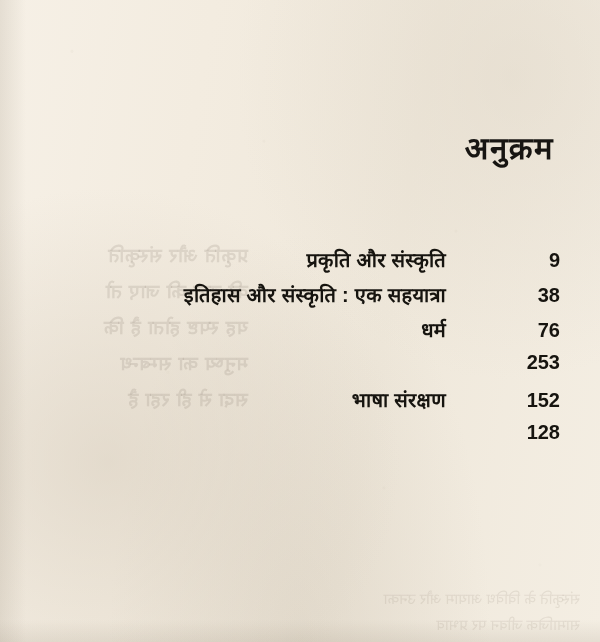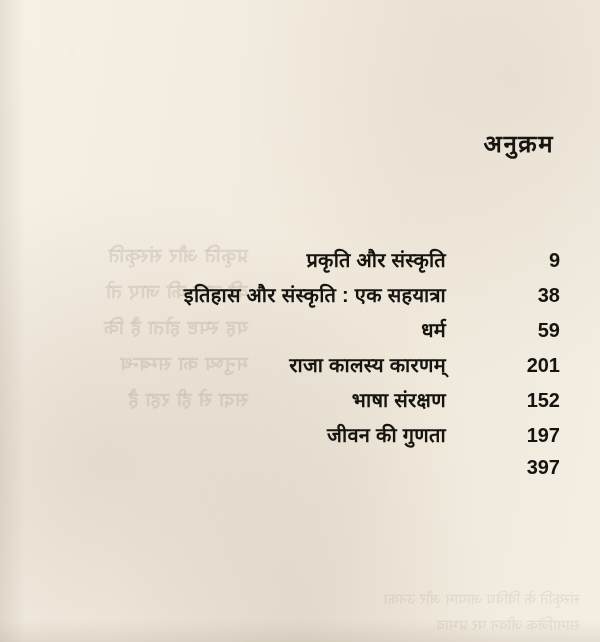--- a/index.html
+++ b/index.html
@@ -64,21 +64,21 @@
     line-height: 26px;
     transform: scaleX(-1);
     pointer-events: none;
     white-space: pre-line;
     font-family: "Liberation Sans", sans-serif;
   }
   .title {
     position: absolute;
     right: 46px;
     top: 126px;
-    font-size: 24px;
+    font-size: 31px;
     font-weight: 700;
     color: #171512;
     letter-spacing: 1.5px;
     font-family: Liberation Serif, serif;
     text-align: center;
   }
   .toc {
     position: absolute;
     left: 40px;
     right: 40px;
@@ -159,46 +159,40 @@
 
     <div class="toc-row">
       <span class="toc-label">इतिहास और संस्कृति : एक सहयात्रा</span>
       <span class="toc-gap"></span>
       <span class="toc-page">38</span>
     </div>
 
     <div class="toc-row">
       <span class="toc-label">धर्म</span>
       <span class="toc-gap"></span>
-      <span class="toc-page">59</span>
+      <span class="toc-page">76</span>
     </div>
 
 
     <div class="toc-row">
-      <span class="toc-label">राजा कालस्य कारणम्</span>
       <span class="toc-gap"></span>
-      <span class="toc-page">201</span>
+      <span class="toc-page">253</span>
     </div>
 
     <div class="toc-row">
       <span class="toc-label">भाषा संरक्षण</span>
       <span class="toc-gap"></span>
       <span class="toc-page">152</span>
     </div>
 
 
-    <div class="toc-row">
-      <span class="toc-label">जीवन की गुणता</span>
-      <span class="toc-gap"></span>
-      <span class="toc-page">197</span>
-    </div>
 
     <div class="toc-row">
       <span class="toc-gap"></span>
-      <span class="toc-page">397</span>
+      <span class="toc-page">128</span>
     </div>
 
   </div>
 
   <div class="edge-shadow"></div>
   <div class="edge-shadow-b"></div>
 
 </div>
 
 </body></html>

